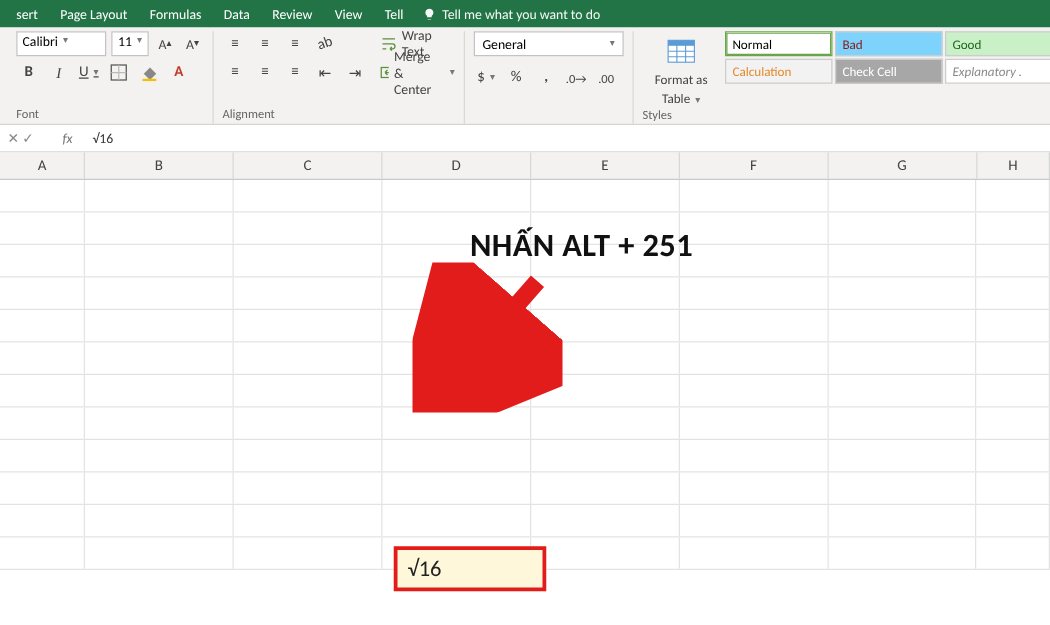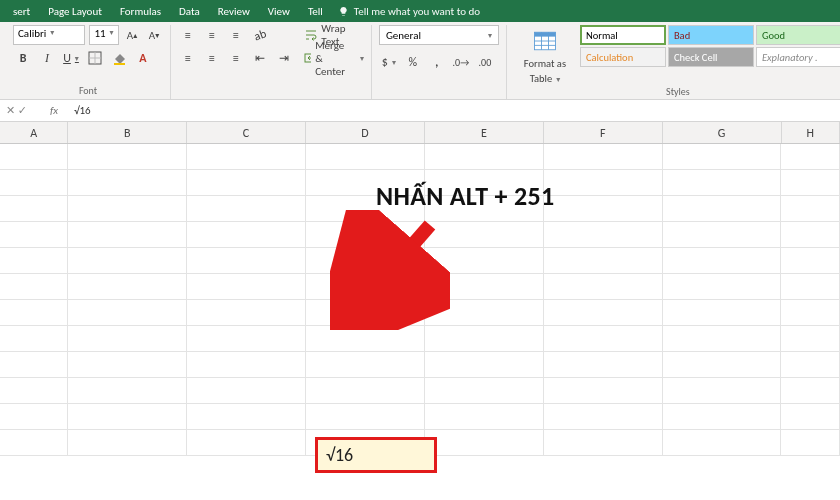--- a/index.html
+++ b/index.html
@@ -7,21 +7,21 @@
 
 
 .menubar { background: #227447; color: #fff; height: 22px; display: flex; align-items: center; padding-left: 4px; font-size: 11px; }
 .menubar .tab { padding: 0 9px; height: 22px; display: flex; align-items: center; cursor: default; }
 .menubar .tellme { display: flex; align-items: center; gap: 5px; margin-left: 6px; opacity: .95; }
 .bulb { width: 11px; height: 11px; }
 
 
 .ribbon { background: #f3f2f1; border-bottom: 1px solid #d5d5d5; height: 78px; display: flex; padding: 3px 0 0 6px; }
 .group { border-right: 1px solid #d8d8d8; padding: 0 7px; display: flex; flex-direction: column; justify-content: space-between; }
-.group-label { text-align: center; font-size: 10px; color: #666; padding-bottom: 2px; }
+.group-label { text-align: left; font-size: 10px; color: #666; padding-bottom: 2px; }
 .group-body { flex: 1; display: flex; align-items: flex-start; gap: 4px; }
 
 .fontblock { display: flex; flex-direction: column; gap: 3px; }
 .fontrow { display: flex; gap: 4px; align-items: center; }
 .fontsel { border: 1px solid #c3c3c3; background: #fff; font-size: 11px; padding: 1px 4px; height: 20px; display: flex; }
 .fontname { width: 72px; }
 .fontsize { width: 30px; justify-content: center; }
 .smallbtn { width: 18px; height: 18px; display: flex; align-items: center; justify-content: center; font-size: 11px; color: #444; }
 .iconrow { display: flex; gap: 4px; }
 .iconbtn { width: 20px; height: 20px; display:flex; align-items:center; justify-content:center; font-size:12px; color:#444; }
@@ -163,20 +163,21 @@
         <div class="wm-row">
           <svg width="14" height="14">
               <rect x="1" y="3" width="12" height="8" fill="none" stroke="#5a8f3d"></rect>
               <path d="M4 7h6M4 7l2-2M4 7l2 2M10 7l-2-2M10 7l-2 2" stroke="#5a8f3d" fill="none"></path>
             </svg>
           <span>Merge &amp; Center</span>
             <span class="carety">▾</span>
         </div>
       </div>
     </div>
+    <div class="group-label">Alignment</div>
   </div>
 
   <div class="group" style="width:138px">
     <div class="group-body" style="flex-direction:column">
       <div class="numsel">
           <span>General</span>
           <span class="carety">▾</span>
         </div>
       <div class="numbtns">
         <div class="iconbtn">$<span class="carety">▾</span></div>

